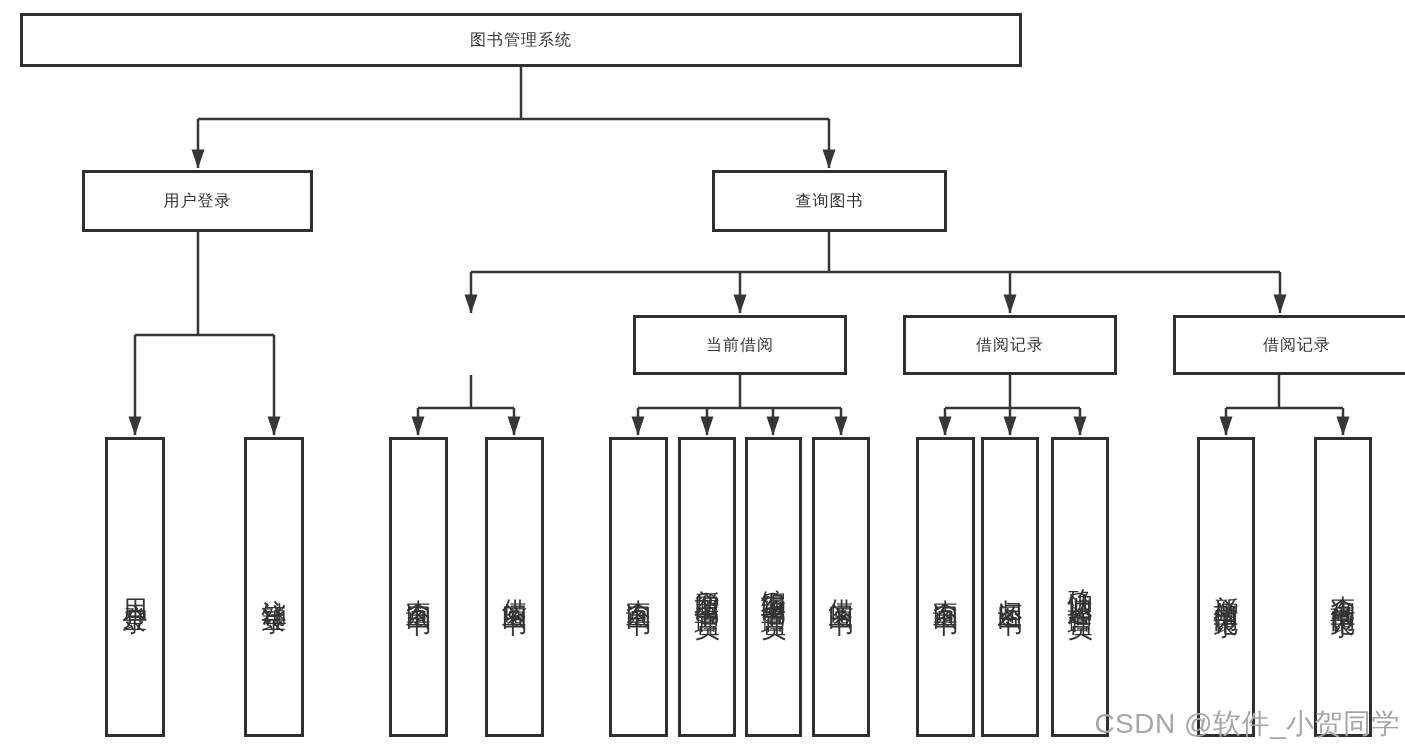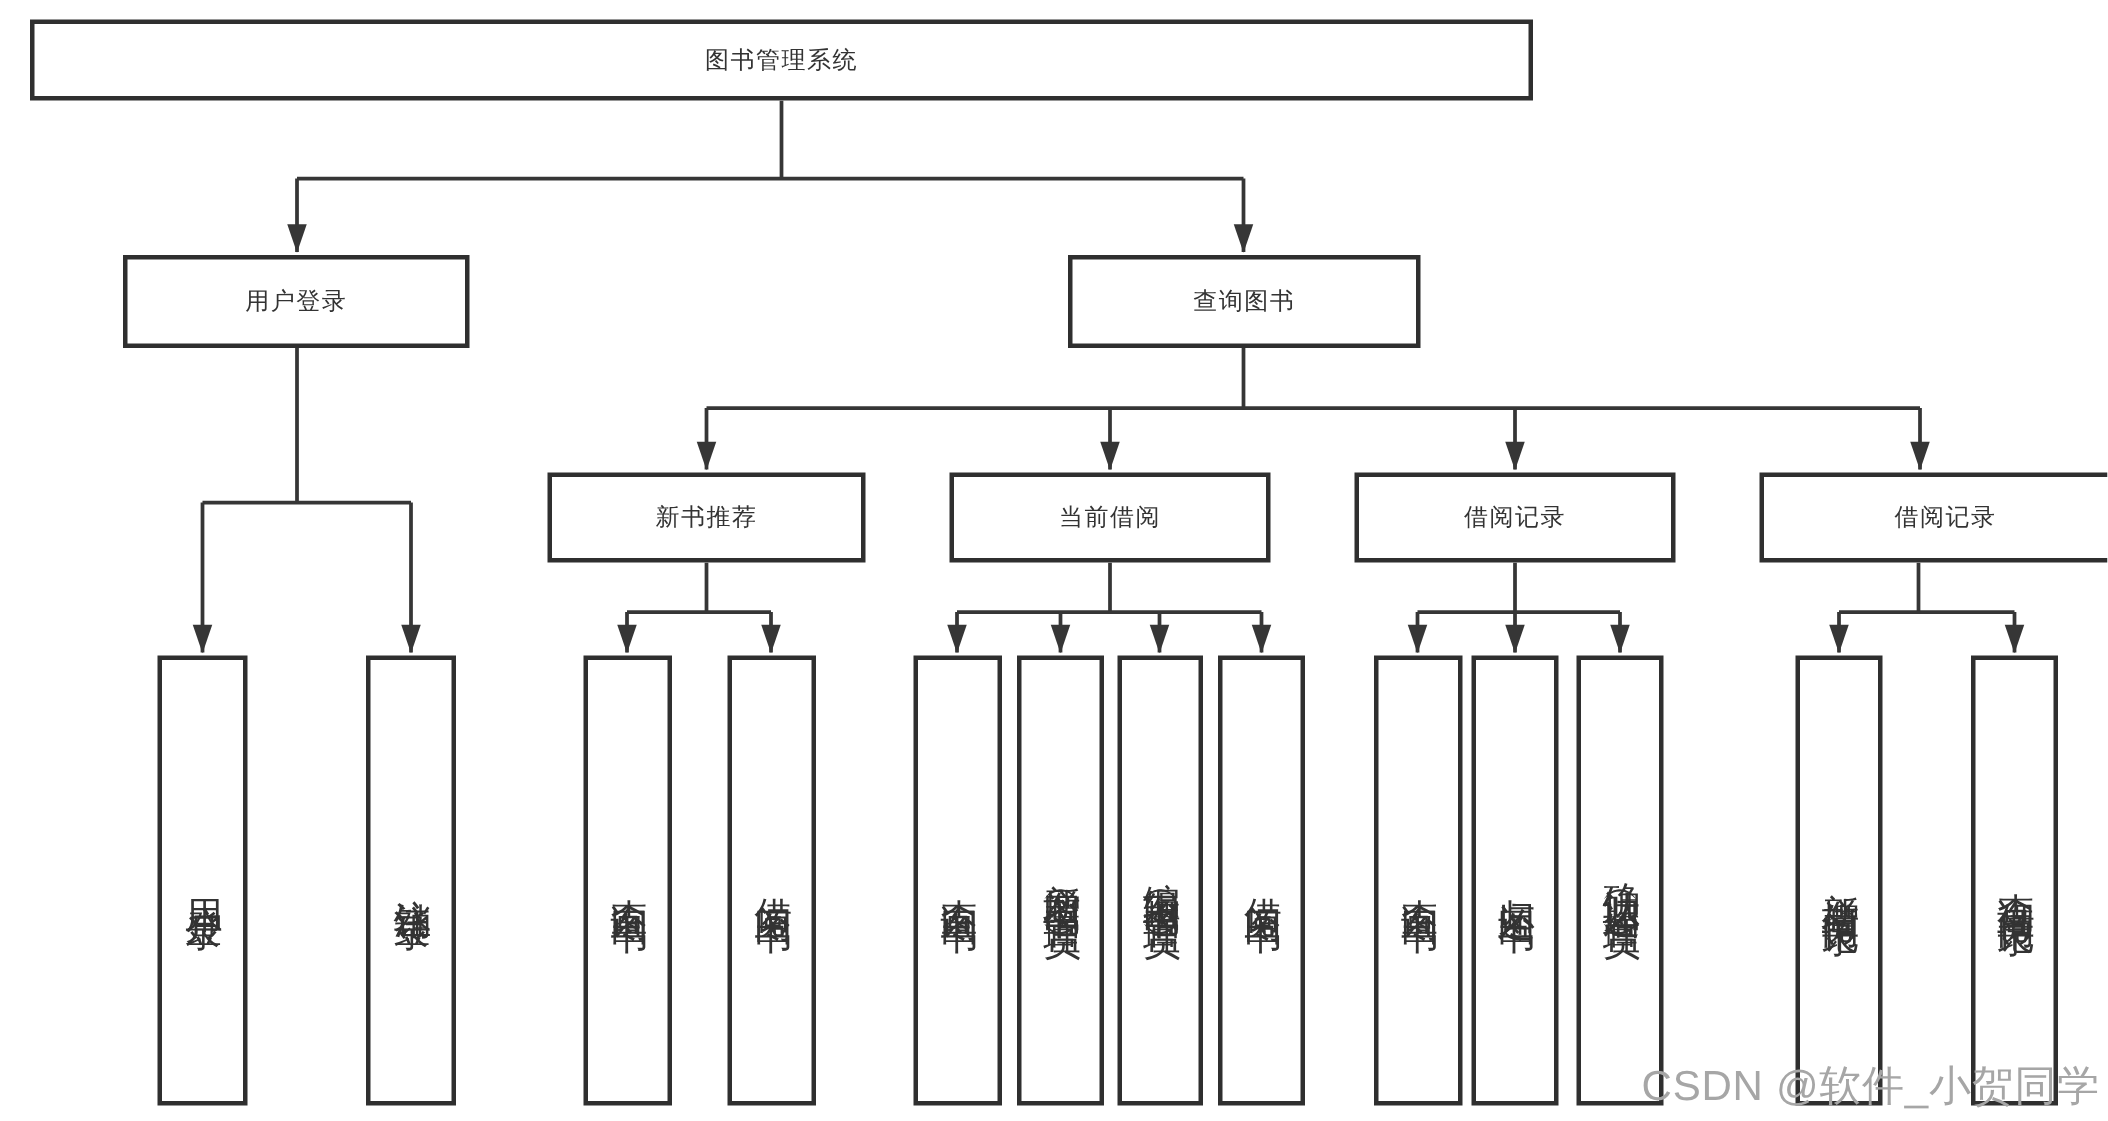--- a/index.html
+++ b/index.html
@@ -100,23 +100,20 @@
     <span class="lbl">图书管理系统</span>
   </div>
 
   <div class="node h" style="left:82px;top:170px;width:231px;height:62px">
     <span class="lbl">用户登录</span>
   </div>
   <div class="node h" style="left:712px;top:170px;width:235px;height:62px">
     <span class="lbl">查询图书</span>
   </div>
 
-  <div class="node h" style="left:365px;top:315px;width:212px;height:60px">
-    <span class="lbl">新书推荐</span>
-  </div>
   <div class="node h" style="left:633px;top:315px;width:214px;height:60px">
     <span class="lbl">当前借阅</span>
   </div>
   <div class="node h" style="left:903px;top:315px;width:214px;height:60px">
     <span class="lbl">借阅记录</span>
   </div>
   <div class="node h" style="left:1173px;top:315px;width:248px;height:60px">
     <span class="lbl">借阅记录</span>
   </div>
 

